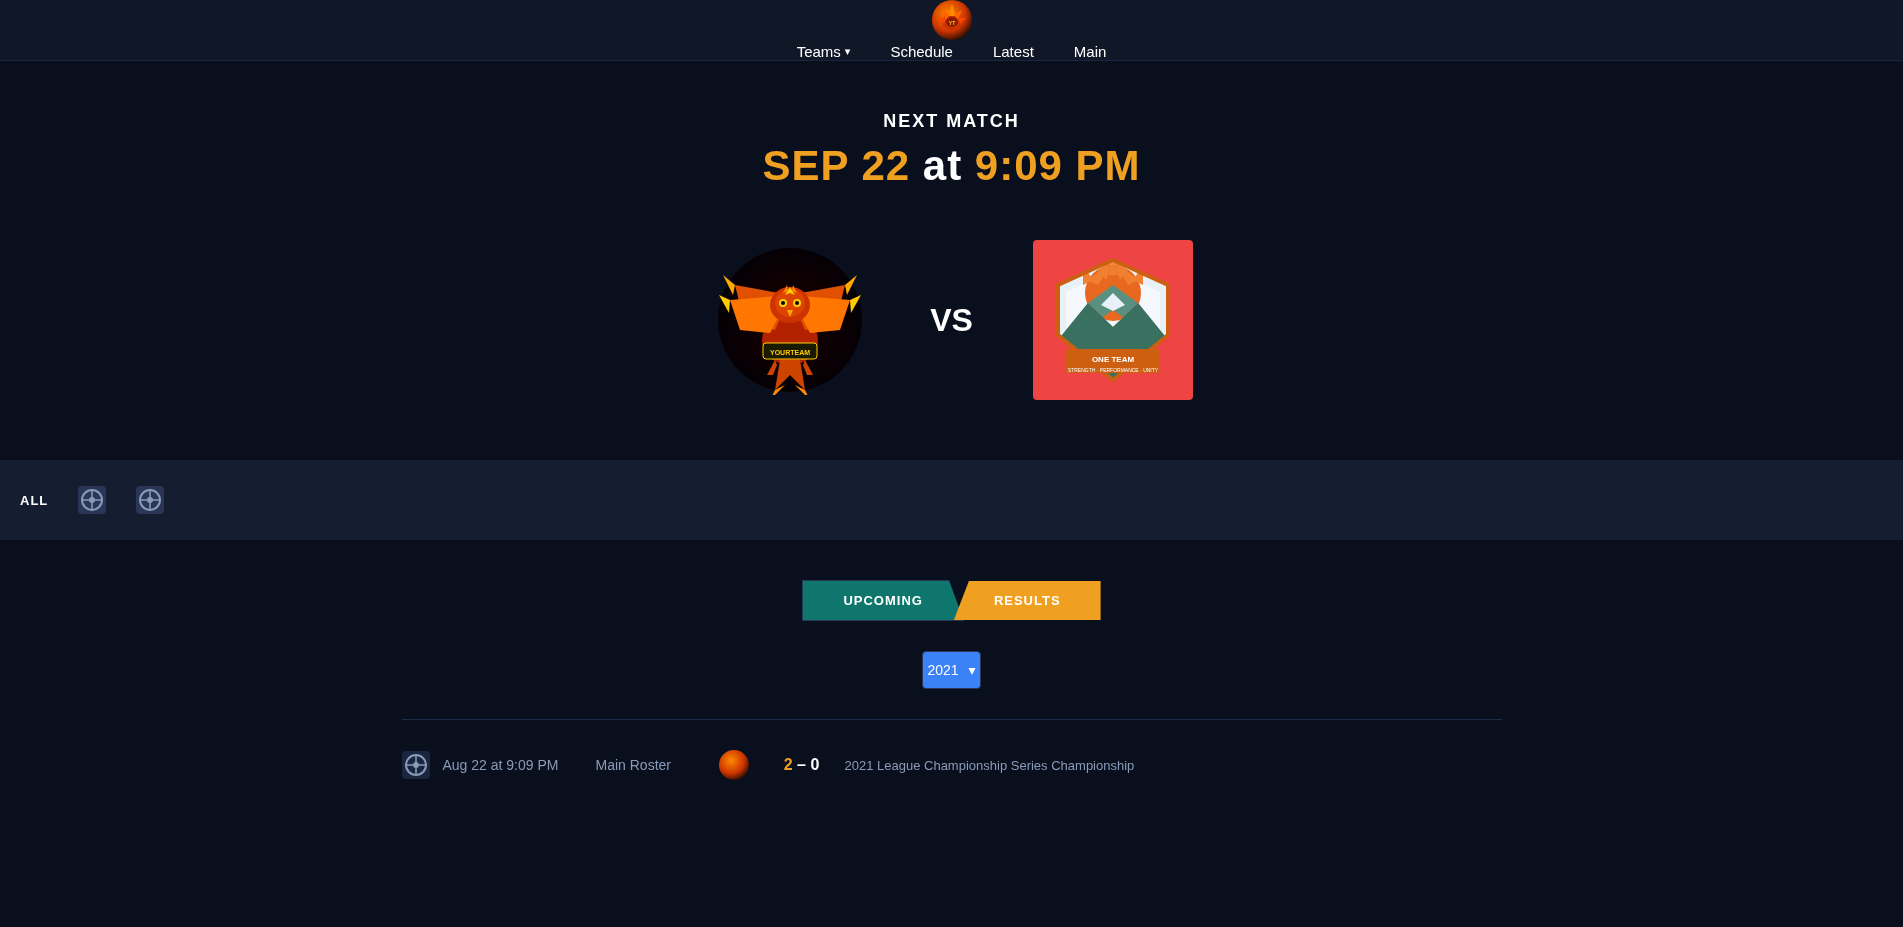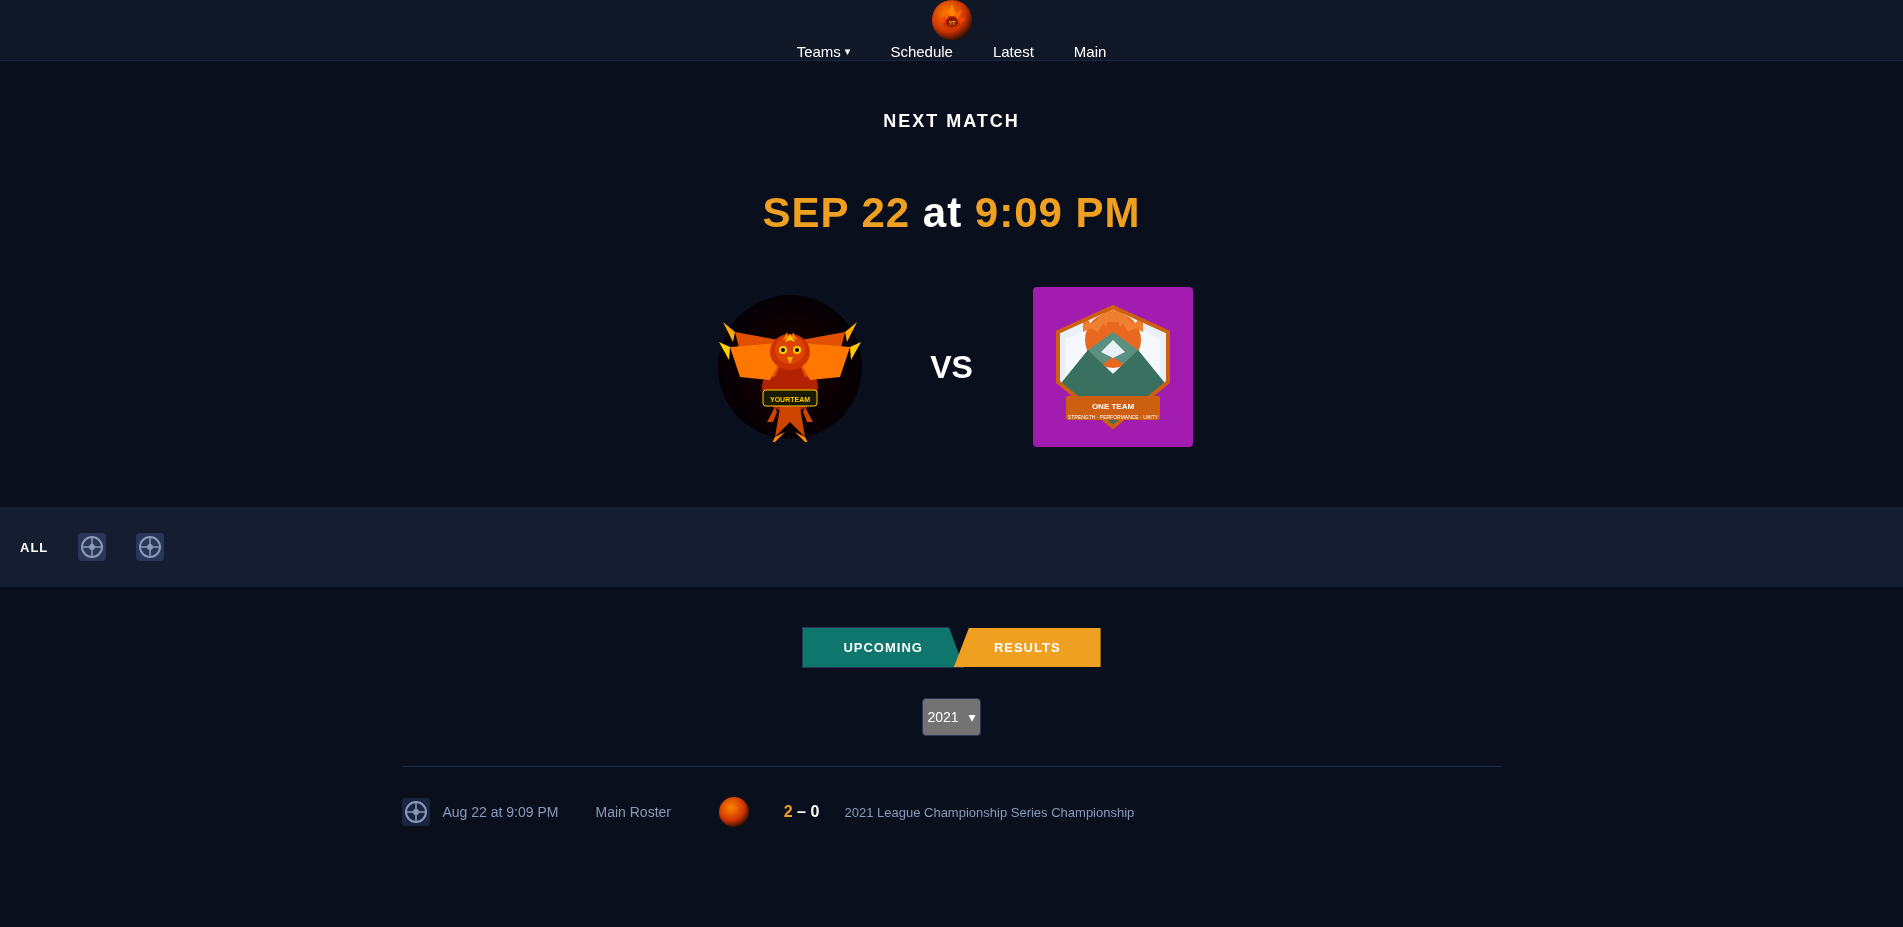--- a/index.html
+++ b/index.html
@@ -67,21 +67,20 @@
       letter-spacing: 2px;
       color: #ffffff;
       margin-bottom: 10px;
     }
     .match-date {
       font-size: 42px;
       font-weight: 900;
       color: #f0a020;
       letter-spacing: 1px;
       margin-bottom: 40px;
-      margin-top: 47px;
     }
     .match-date .at-word {
       color: #ffffff;
     }
     .matchup-container {
       display: flex;
       align-items: center;
       gap: 60px;
       margin-top: 10px;
     }
@@ -97,21 +96,21 @@
       height: 150px;
     }
     .vs-text {
       font-size: 32px;
       font-weight: 700;
       color: #ffffff;
     }
     .team-logo-right {
       width: 160px;
       height: 160px;
-      background: #a21caf;
+      background: #ef4444;
       display: flex;
       align-items: center;
       justify-content: center;
       border-radius: 4px;
       padding: 10px;
     }
     .one-team-logo {
       width: 130px;
       height: 130px;
       display: flex;
@@ -169,21 +168,21 @@
       color: #ffffff;
       padding: 12px 40px;
       font-size: 13px;
       font-weight: 700;
       letter-spacing: 1px;
       clip-path: polygon(15px 0, 100% 0, 100% 100%, 0 100%);
       margin-left: -10px;
       cursor: pointer;
     }
     .year-selector {
-      background-color: #737373;
+      background-color: #3b82f6;
       border: 1px solid #2a3558;
       color: #ffffff;
       padding: 10px 4px;
       font-size: 14px;
       border-radius: 4px;
       display: flex;
       align-items: center;
       gap: 10px;
       cursor: pointer;
       margin-bottom: 30px;

